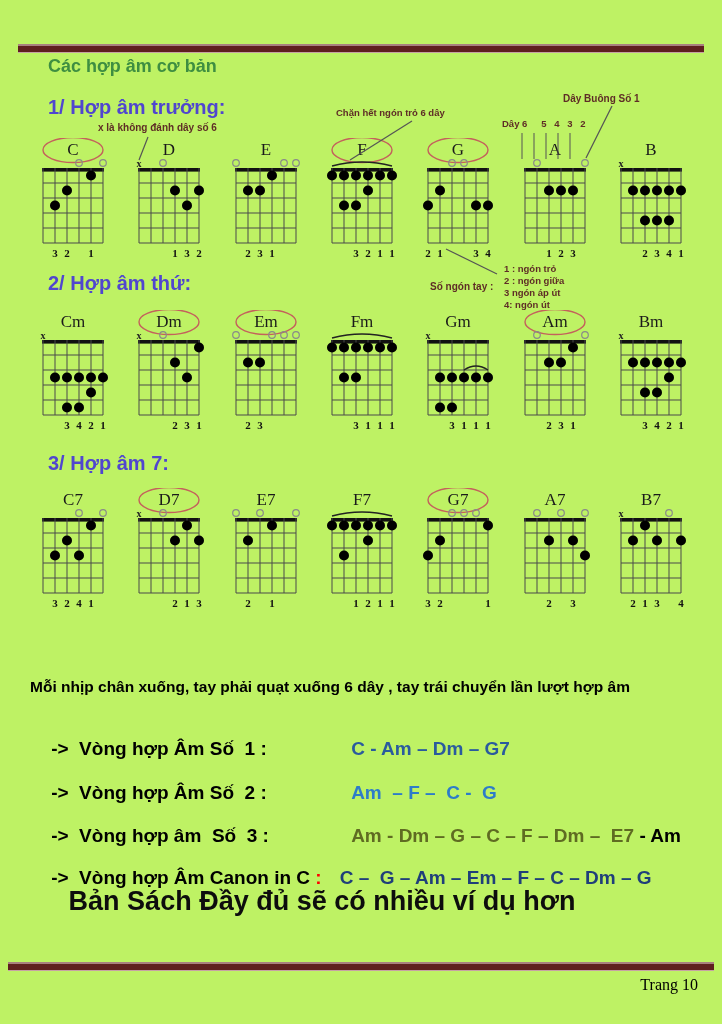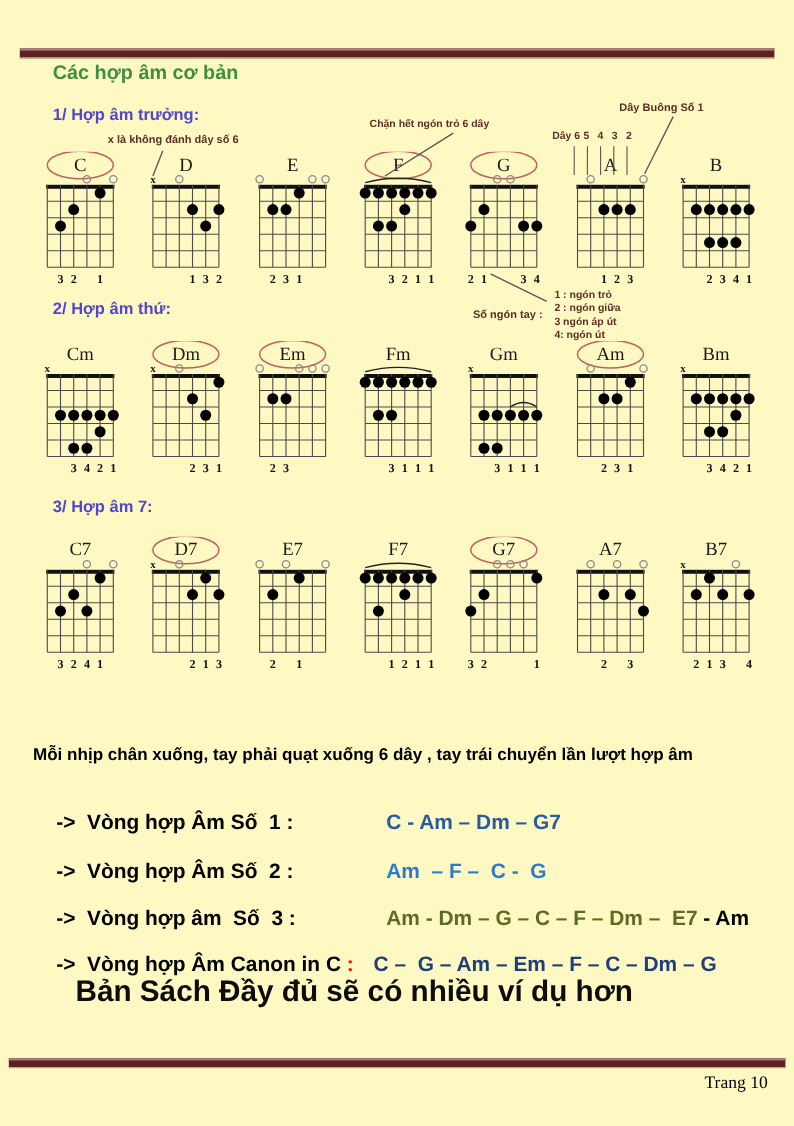--- a/index.html
+++ b/index.html
@@ -1,32 +1,32 @@
 <!DOCTYPE html>
 <html><head>
 <meta charset="utf-8">
 <style>
   html,body{margin:0;padding:0;background:#fff;}
-  #page{position:relative;width:722px;height:1024px;background:#fef9c3;overflow:hidden;
+  #page{position:relative;width:722px;height:1024px;background:#bef264;overflow:hidden;
         font-family:"Liberation Sans",sans-serif;color:#111;}
   .rule{position:absolute;height:6px;background:#5e1f1f;border-top:2px solid #a87f7f;border-bottom:1px solid #c7a3a3;}
   #rule-top{left:18px;right:18px;top:44px;}
   #rule-bottom{left:8px;right:8px;top:962px;}
   #doc-title{position:absolute;left:48px;top:56px;font-size:18px;font-weight:bold;color:#3e8e41;}
-  .section-heading{position:absolute;left:48px;font-size:15px;font-weight:bold;color:#5046cf;}
+  .section-heading{position:absolute;left:48px;font-size:20px;font-weight:bold;color:#5046cf;}
   #sec1{top:96px;} #sec2{top:272px;} #sec3{top:452px;}
   .chord-row{position:absolute;left:26px;width:672px;display:flex;justify-content:space-between;}
   #row0{top:138px;} #row1{top:310px;} #row2{top:488px;}
   .chord{width:94px;display:flex;justify-content:center;}
   .ann{position:absolute;color:#5e2d26;font-weight:bold;font-size:10px;white-space:pre;}
   #ann-nostrum{left:98px;top:122px;}
   #ann-barre{left:336px;top:107px;font-size:9.5px;}
   #ann-open{left:563px;top:93px;}
   #ann-strings{left:502px;top:118px;font-size:9.5px;}
-  #ann-strings .digits{word-spacing:5px;padding-left:3px;}
+  #ann-strings .digits{word-spacing:5px;padding-left:14px;}
   #legend-label{position:absolute;left:430px;top:281px;color:#5e2d26;font-weight:bold;font-size:10px;}
   #legend-items{position:absolute;left:504px;top:263px;color:#5e2d26;font-weight:bold;font-size:9.5px;line-height:12px;}
   #overlay{position:absolute;left:0;top:0;pointer-events:none;}
   #body-text{position:absolute;left:30px;top:678px;font-size:15.5px;font-weight:bold;color:#000;white-space:pre;}
   .prog{position:absolute;left:30px;font-size:19px;font-weight:bold;white-space:pre;}
   #prog0{top:716px;} #prog1{top:760px;} #prog2{top:803px;} #prog3{top:845px;}
   .prog-label{display:inline-block;min-width:300px;color:#000;}
   #prog3 .prog-label{min-width:0;}
   .prog-colon{color:#ff0000;padding-right:18px;}
   .prog-suffix{color:#000;}

